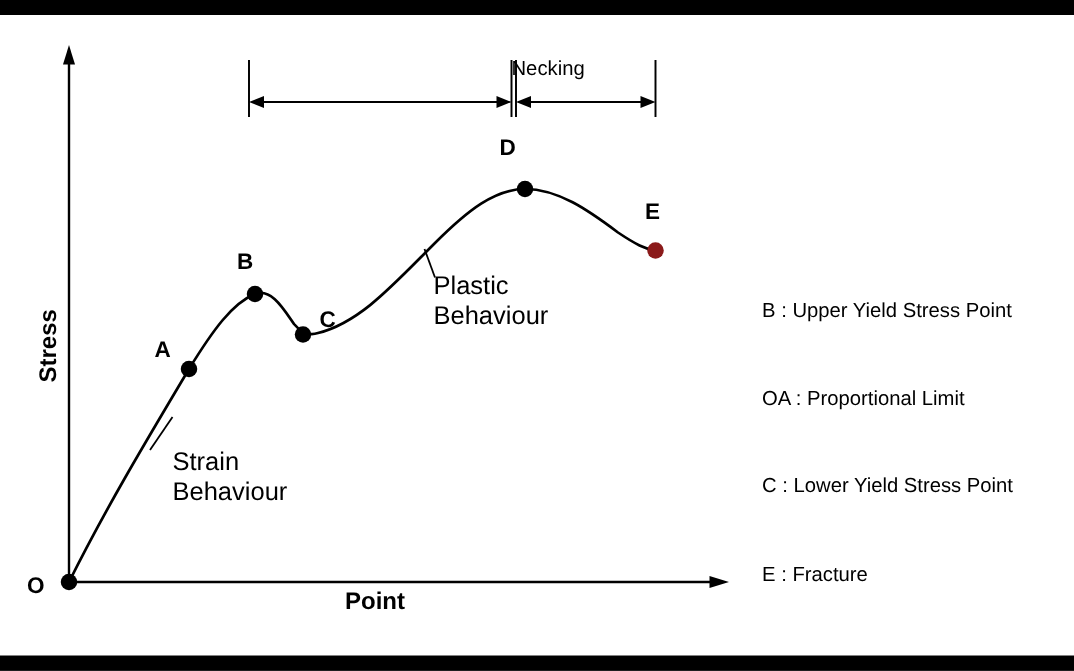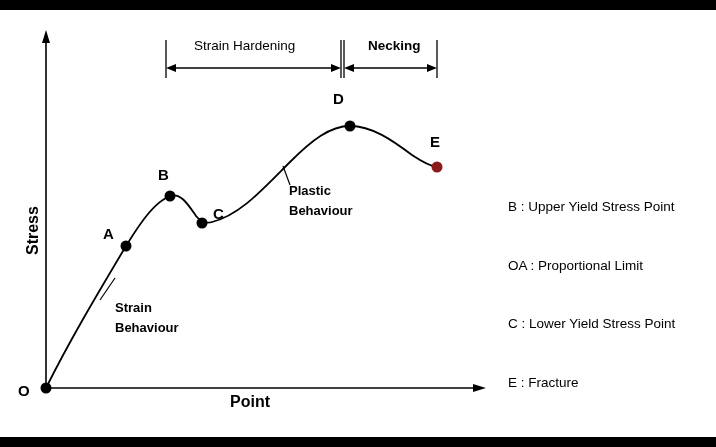--- a/index.html
+++ b/index.html
@@ -45,23 +45,22 @@
     font-size: 15px;
   }
   .axis-label {
     font-weight: bold;
     font-size: 16px;
   }
   .region-label {
     font-size: 13.5px;
   }
   .annot {
-    font-size: 13px;
+    font-size: 17px;
     line-height: 16px;
-    font-weight: bold;
   }
   .legend {
     font-size: 13.5px;
     line-height: 19.5px;
   }
   #stress-label {
     transform: rotate(-90deg);
     transform-origin: left top;
   }
 </style>
@@ -109,22 +108,21 @@
       <circle cx="170" cy="186" r="5.5" fill="#000000"></circle>
       <circle cx="202" cy="213" r="5.5" fill="#000000"></circle>
       <circle cx="350" cy="116" r="5.5" fill="#000000"></circle>
       <circle cx="437" cy="157" r="5.5" fill="#8b1a1a"></circle>
     </svg>
 
     <div class="lbl axis-label" style="left:230px; top:383px;">Point</div>
     <div class="lbl axis-label" id="stress-label" style="left:24px; top:245px;">Stress</div>
     <div class="lbl pt-label" style="left:18px; top:372px;">O</div>
 
-    <div class="lbl region-label" style="left:194px; top:28px;">Strain Hardening</div>
-    <div class="lbl region-label" style="left:368px; top:28px;font-weight:bold;">Necking</div>
+    <div class="lbl region-label" style="left:341px; top:28px;">Necking</div>
 
     <div class="lbl pt-label" style="left:103px; top:215px;">A</div>
     <div class="lbl pt-label" style="left:158px; top:156px;">B</div>
     <div class="lbl pt-label" style="left:213px; top:195px;">C</div>
     <div class="lbl pt-label" style="left:333px; top:80px;">D</div>
     <div class="lbl pt-label" style="left:430px; top:123px;">E</div>
 
     <div class="lbl annot" style="left:115px; top:290px;">Strain</div>
     <div class="lbl annot" style="left:115px; top:310px;">Behaviour</div>
     <div class="lbl annot" style="left:289px; top:173px;">Plastic</div>

